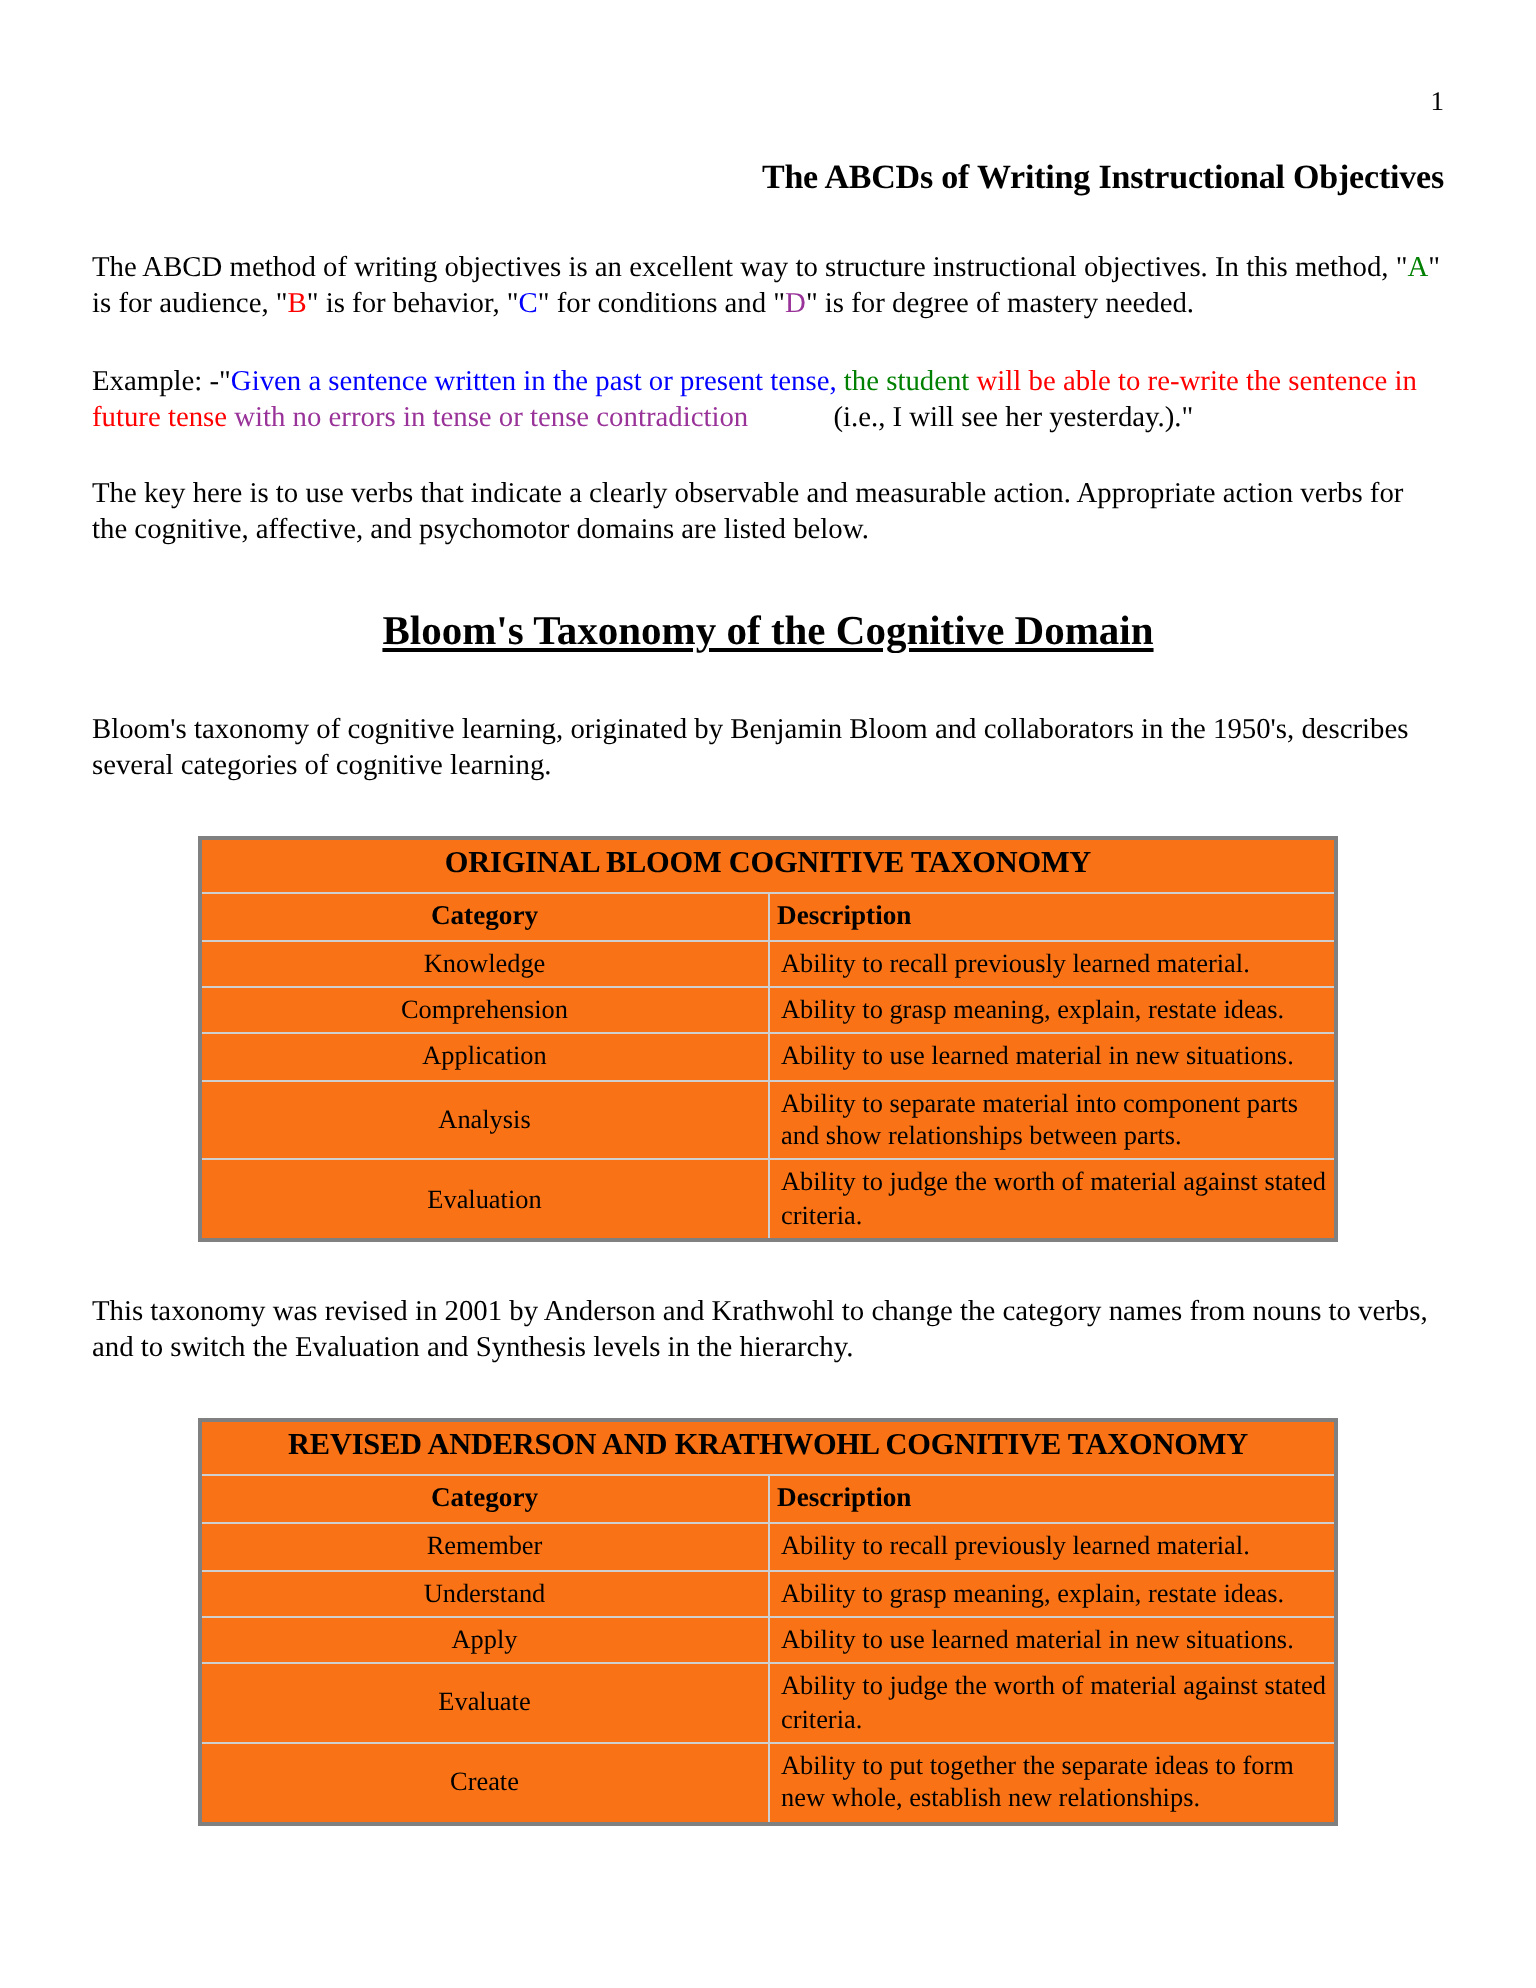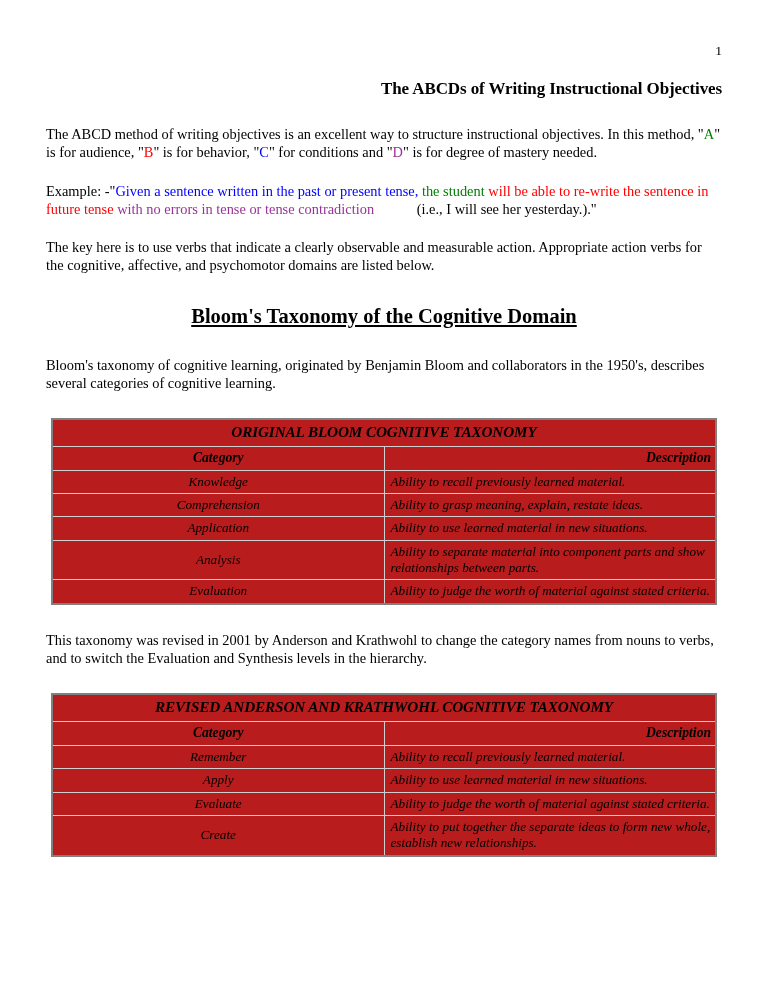--- a/index.html
+++ b/index.html
@@ -62,46 +62,45 @@
     padding: 0;
     text-align: left;
     font-family: Liberation Serif, serif;
   }
   .sp-20 { height: 20px; }
   .sp-26 { height: 26px; }
   .sp-30 { height: 30px; }
 
   table.taxonomy {
     border-collapse: collapse;
-    width: 666px;
+    width: 570px;
     margin: 0 auto;
     table-layout: fixed;
-    background: #b91c1c;
-    font-style: italic;
+    background: #f97316;
   }
   table.taxonomy td, table.taxonomy th {
     border: 1px solid #cfcfcf;
     font-weight: normal;
     vertical-align: middle;
     padding: 2px 5px;
     font-size: 13.2px;
     line-height: 1.24;
   }
   table.taxonomy {
     border: 2px solid #808080;
   }
   table.taxonomy .tbl-title {
     text-align: center;
     font-weight: bold;
     font-size: 15.2px;
     padding: 3px 4px 4px 4px;
     letter-spacing: -0.1px;
   }
   table.taxonomy .col-head {
-    text-align: right;
+    text-align: left;
     font-weight: bold;
     font-size: 13.6px;
     padding: 3px 4px;
   }
   table.taxonomy .cat-cell {
     text-align: center;
     width: 182px;
     padding: 3px 4px;
   }
   table.taxonomy .desc-cell {
@@ -197,20 +196,24 @@
           </tr>
           <tr>
             <td class="col-head cat-cell">Category</td>
             <td class="col-head">Description</td>
           </tr>
           <tr>
             <td class="cat-cell">Remember</td>
             <td class="desc-cell">Ability to recall previously learned material.</td>
           </tr>
           <tr>
+            <td class="cat-cell">Understand</td>
+            <td class="desc-cell">Ability to grasp meaning, explain, restate ideas.</td>
+          </tr>
+          <tr>
             <td class="cat-cell">Apply</td>
             <td class="desc-cell">Ability to use learned material in new situations.</td>
           </tr>
           <tr>
             <td class="cat-cell">Evaluate</td>
             <td class="desc-cell">Ability to judge the worth of material against stated criteria.</td>
           </tr>
           <tr>
             <td class="cat-cell">Create</td>
             <td class="desc-cell">Ability to put together the separate ideas to form new whole, establish new relationships.</td>

